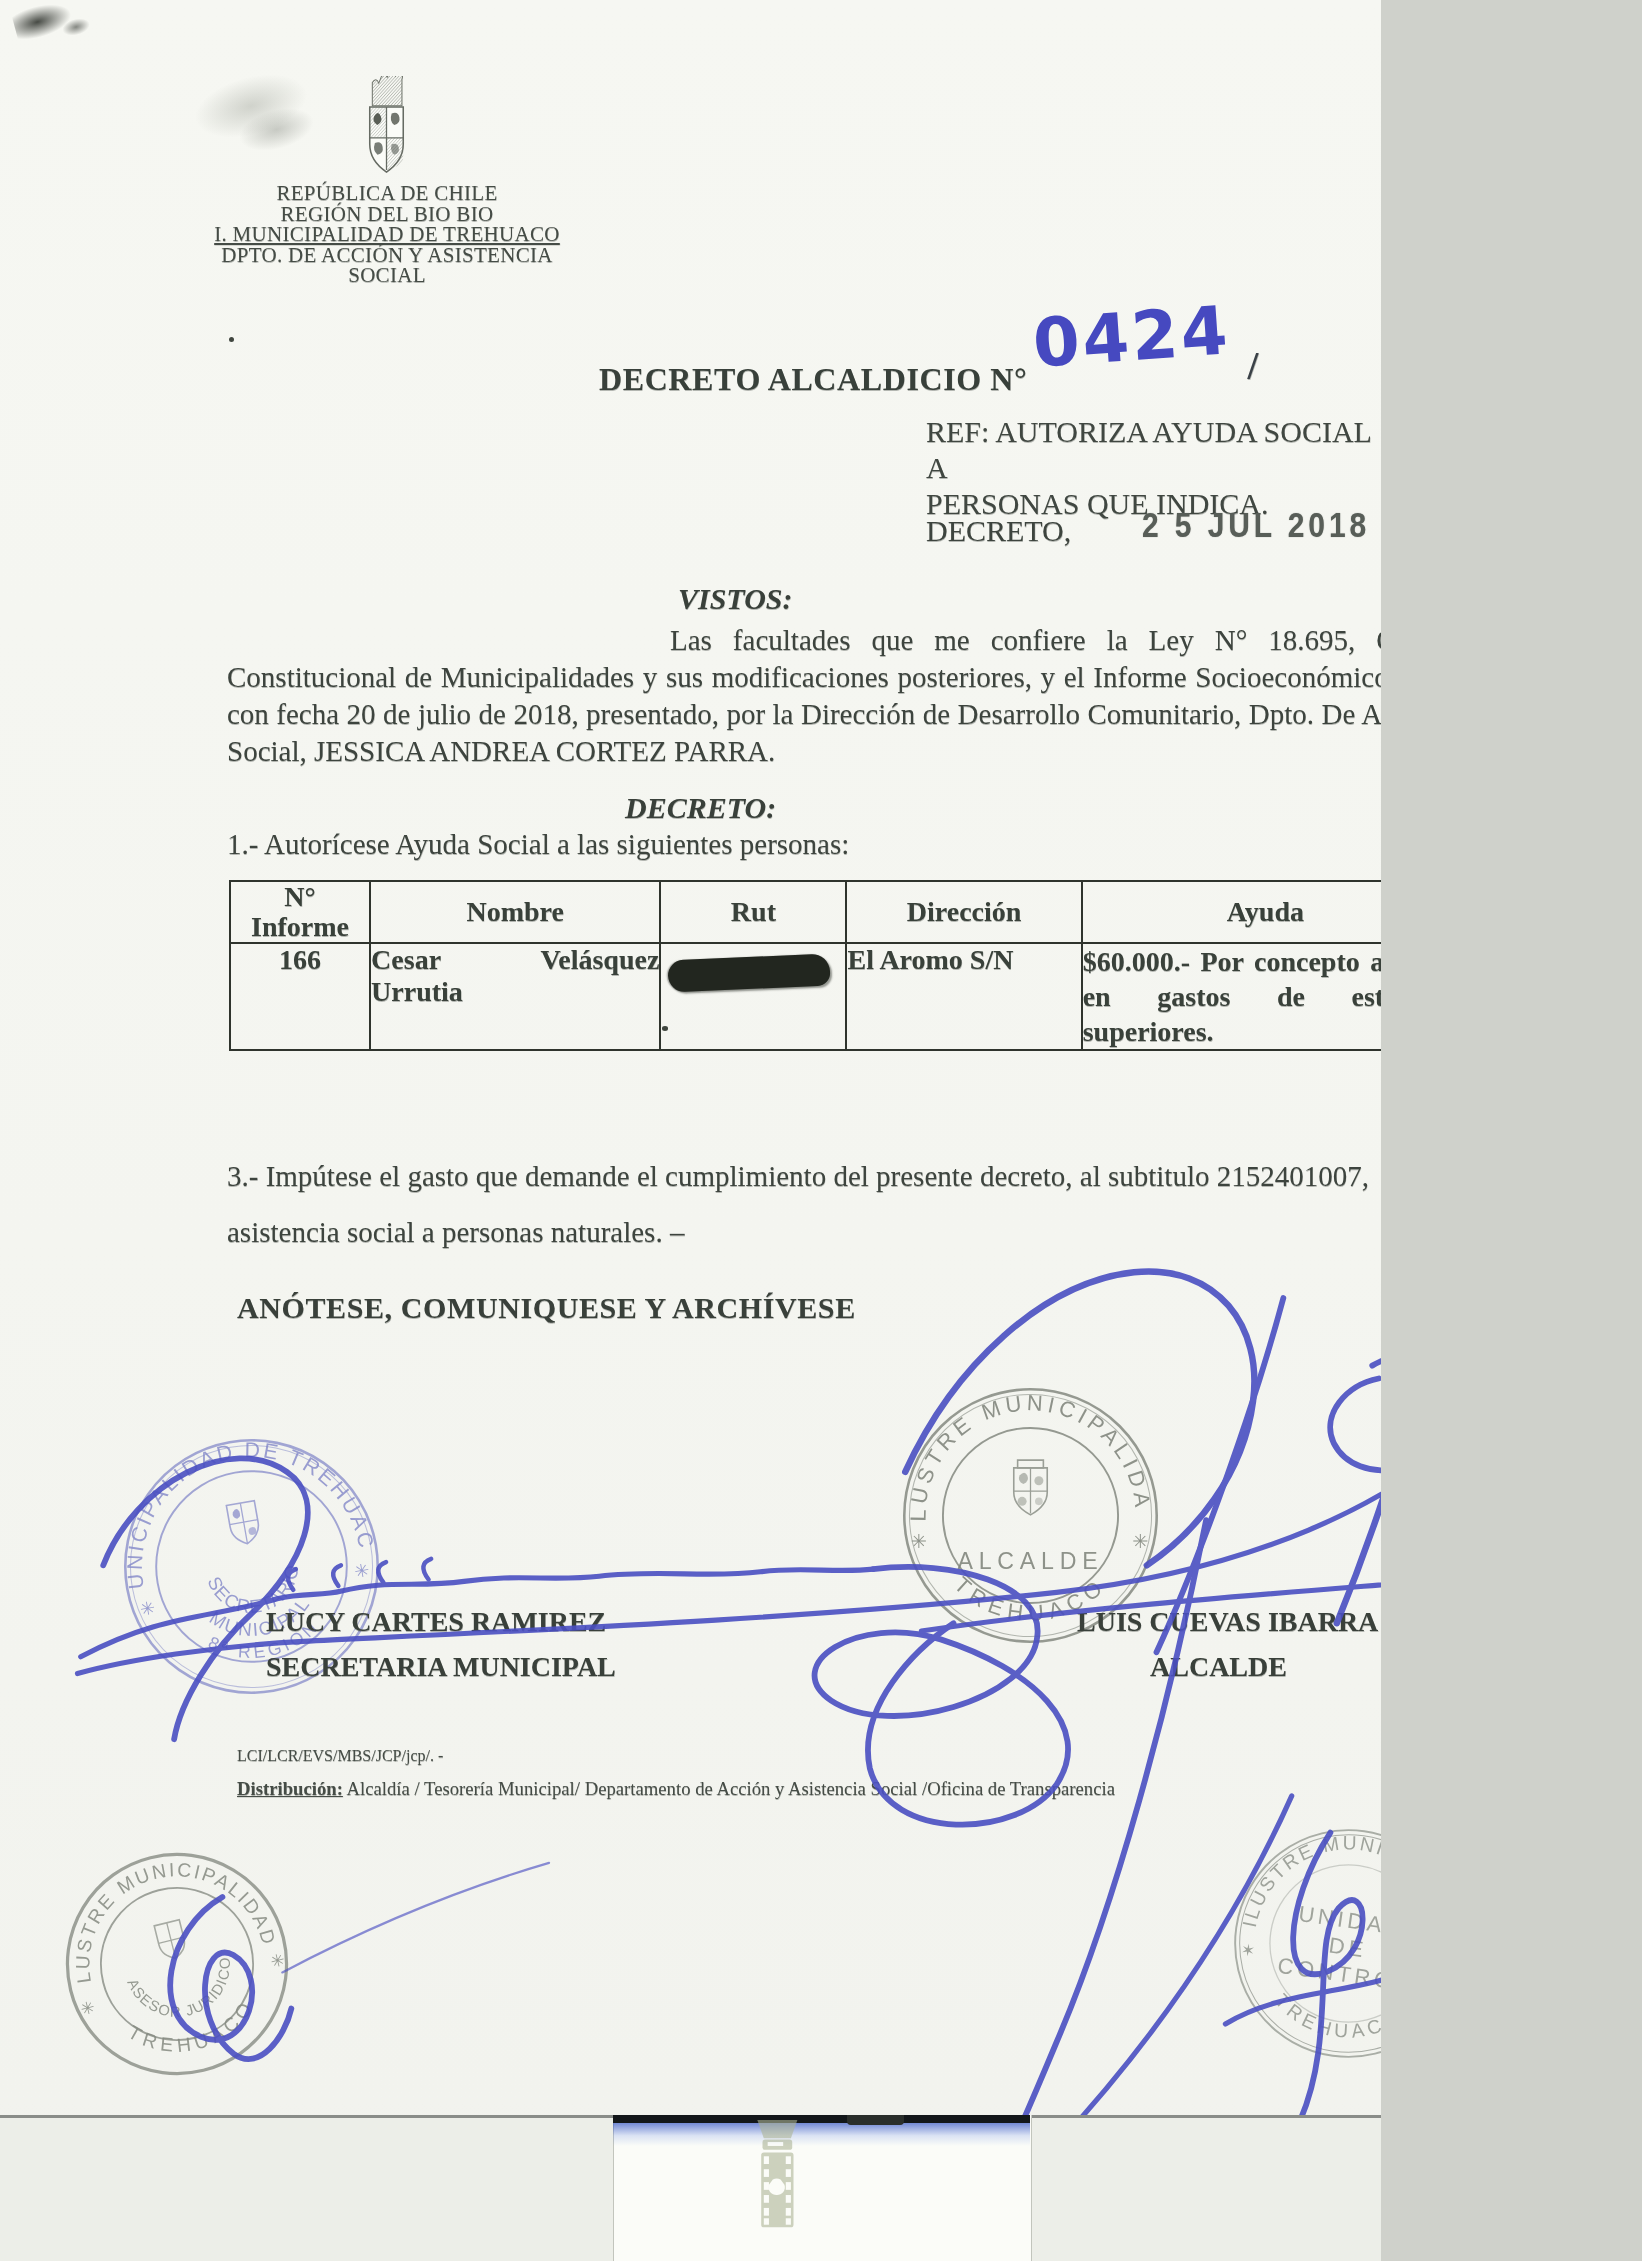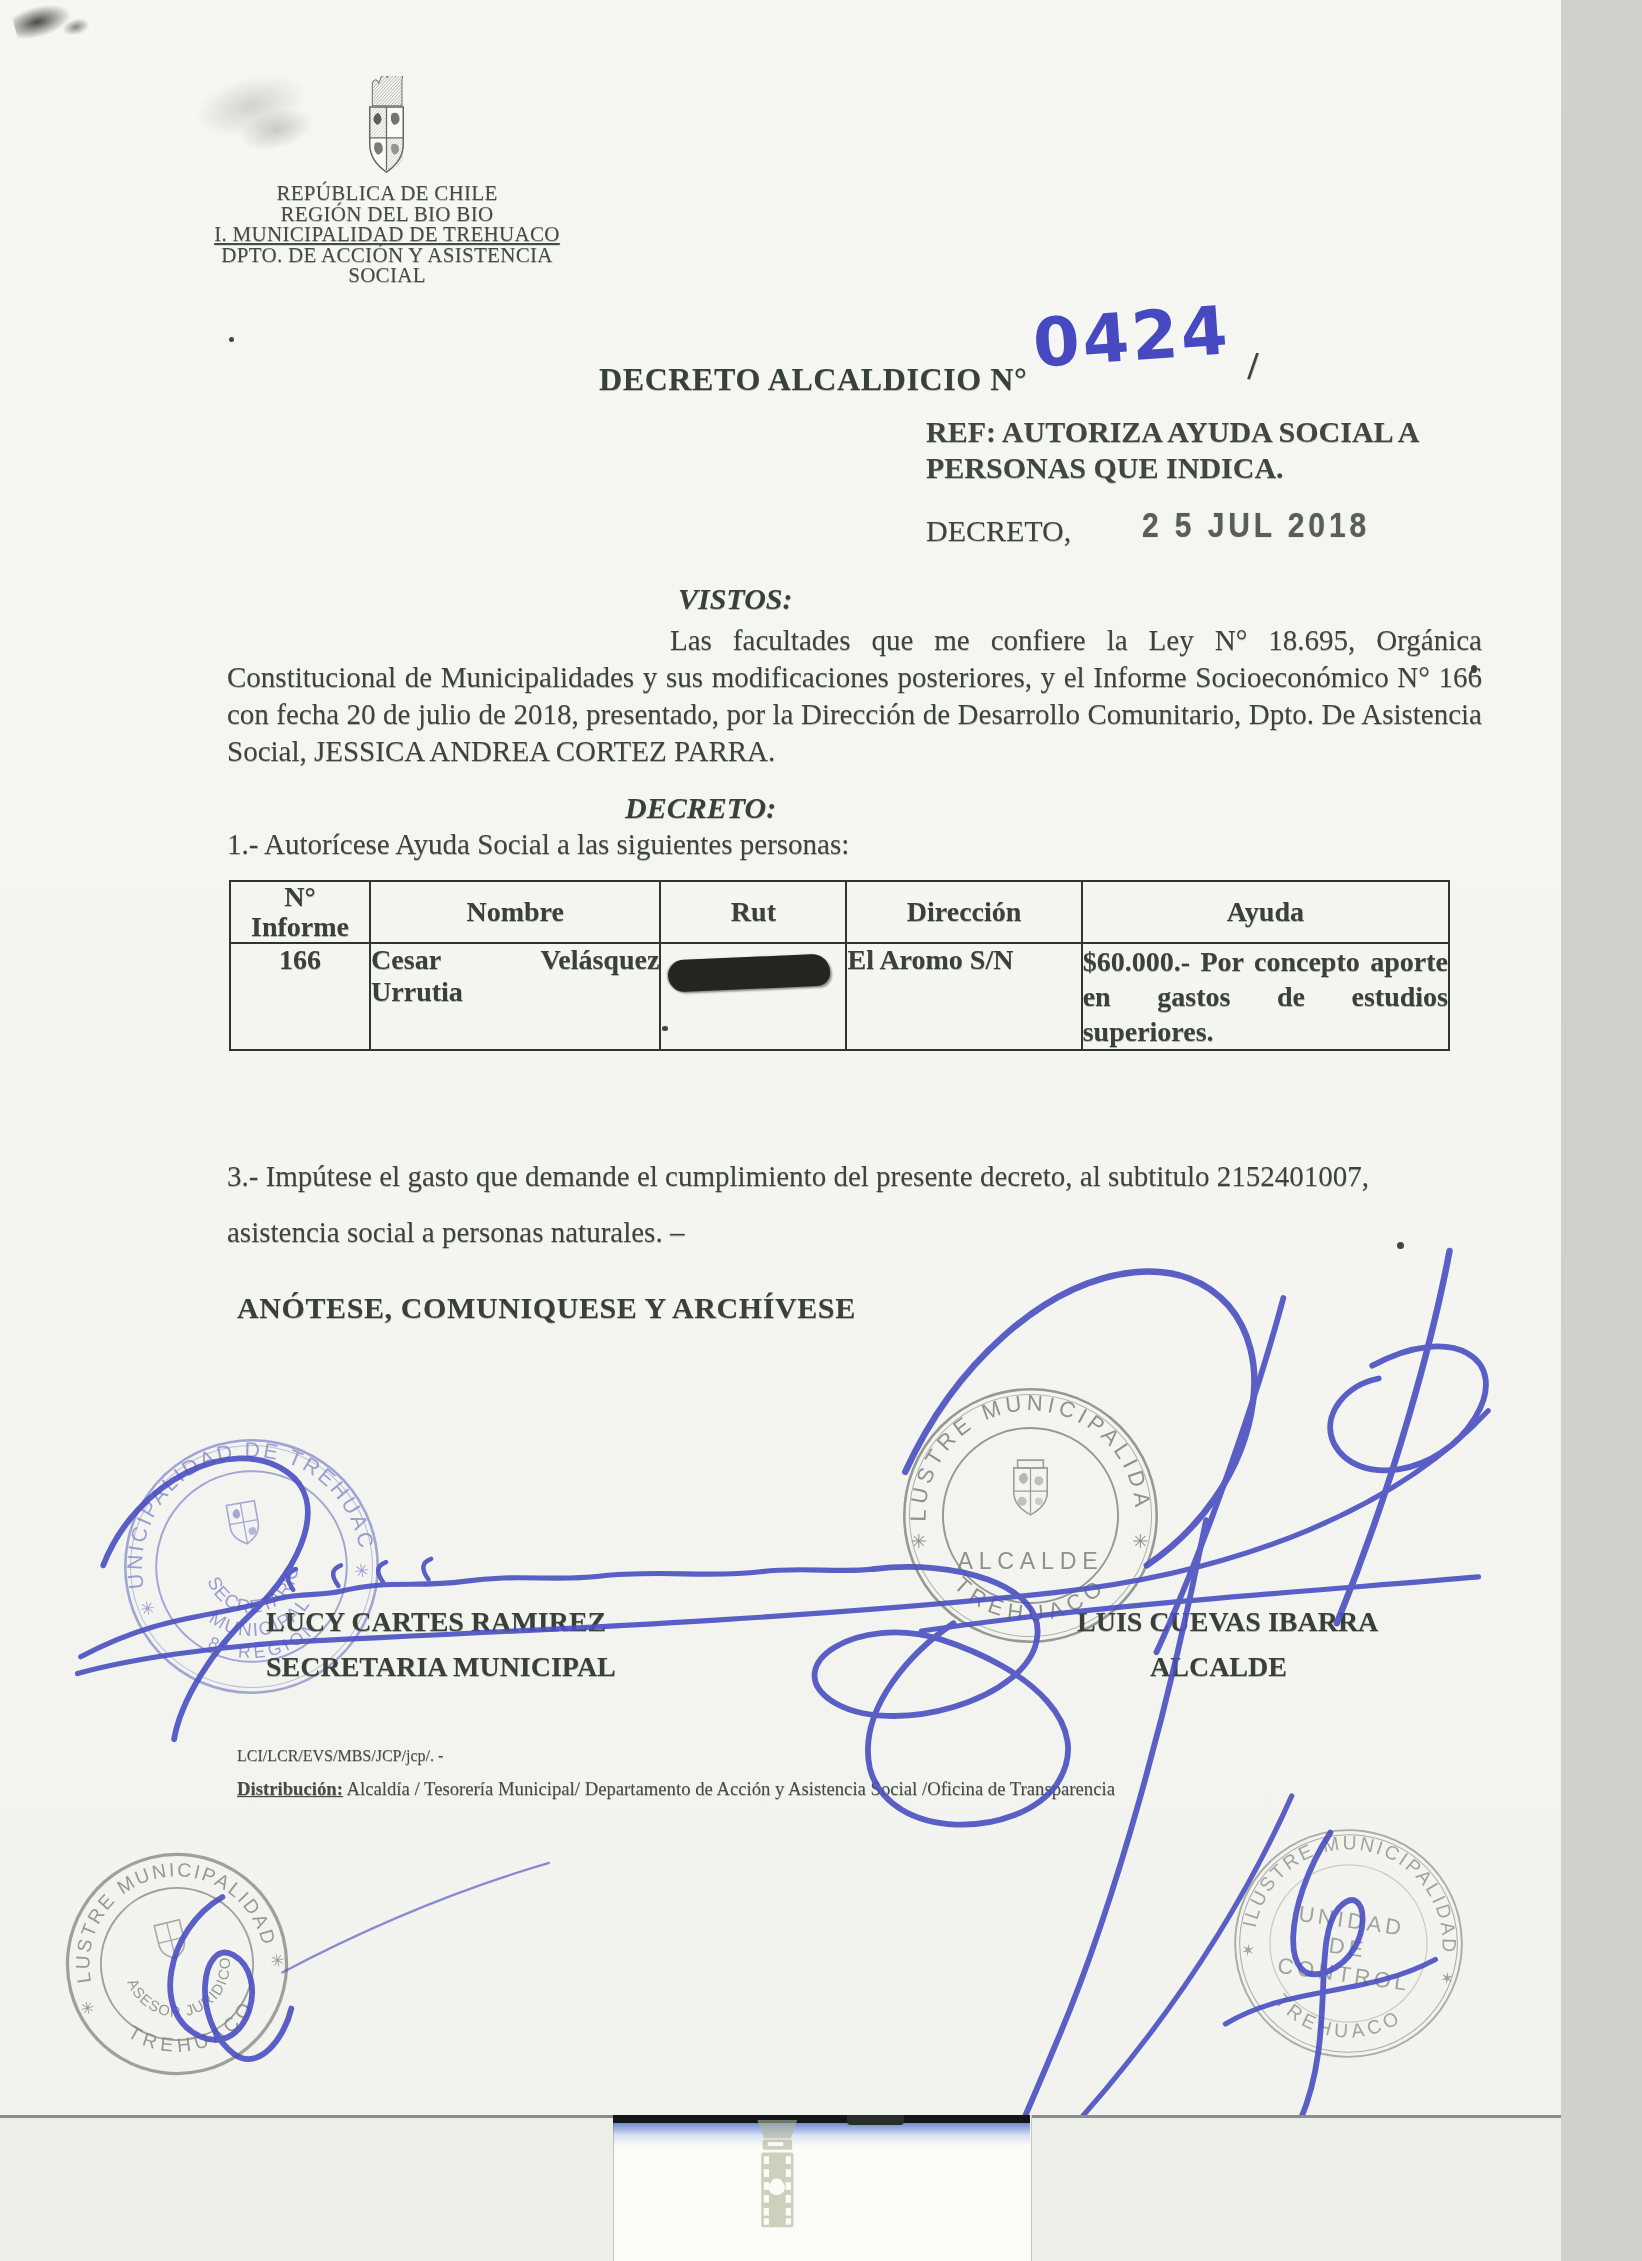--- a/index.html
+++ b/index.html
@@ -1,32 +1,32 @@
 <!DOCTYPE html>
 <html style="font-size:10.3px"><head>
 <meta charset="utf-8">
 <style>
   html,body{margin:0;padding:0;background:#cfd1cb;}
-  .page{position:relative;width:1561px;height:2261px;overflow:hidden;
+  .page{position:relative;width:1337px;height:2261px;overflow:hidden;
         background:linear-gradient(180deg,#f6f7f2 0%,#f4f5f0 55%,#f2f3ee 93%,#eff0ea 100%);
-        font-family:"Liberation Serif","DejaVu Serif",serif;color:#3d443e;}
+        font-family:"Liberation Serif","DejaVu Serif",serif;color:#3d443e;padding-left:44px;}
   .abs{position:absolute;}
   .ink{text-shadow:0.3px 0.5px 0.5px rgba(56,64,57,0.35);}
   
   .hdr{left:186px;top:183px;width:402px;text-align:center;font-size:21px;line-height:20.6px;letter-spacing:0.3px;color:#454c46;}
   .hdr .mun{text-decoration:underline;}
   .emblem{left:353px;top:76px;}
   
   .titleline{left:599px;top:298px;white-space:nowrap;}
   .t-label{font-size:32px;font-weight:bold;letter-spacing:0.6px;color:#38403a;position:relative;top:30px;}
   .t-num{display:inline-block;font-family:"DejaVu Sans",sans-serif;font-size:67px;font-weight:600;
          color:#4649c0;transform:rotate(-4deg);letter-spacing:2.6px;margin-left:2.6px;text-shadow:none;}
   .t-slash{font-size:39px;font-weight:bold;color:#3a4147;position:relative;top:19.3px;margin-left:15.5px;}
   
-  .refblock{left:926px;top:414px;font-size:30px;line-height:36px;color:#404741;font-weight:bold;}
+  .refblock{left:926px;top:414px;font-size:30px;line-height:36px;color:#404741;}
   .place{left:926px;top:514px;font-size:30px;}
   .datestamp{left:1142px;top:506px;font-family:"Liberation Sans",sans-serif;font-weight:700;font-size:30px;
              color:#585e58;letter-spacing:3.9px;transform:scaleY(1.14);transform-origin:left top;
              text-shadow:0 0 1px rgba(88,94,88,.6);white-space:nowrap;}
   
   .h-run{font-size:30px;font-weight:bold;font-style:italic;color:#39403a;}
   .vistos-h{left:678px;top:582px;}
   .vistos-p{left:227px;top:622px;width:1255px;font-size:29px;line-height:37px;text-align:justify;text-indent:443px;}
   .decreto-h{left:625px;top:791px;}
   .item{left:227px;font-size:29px;width:1288px;}

